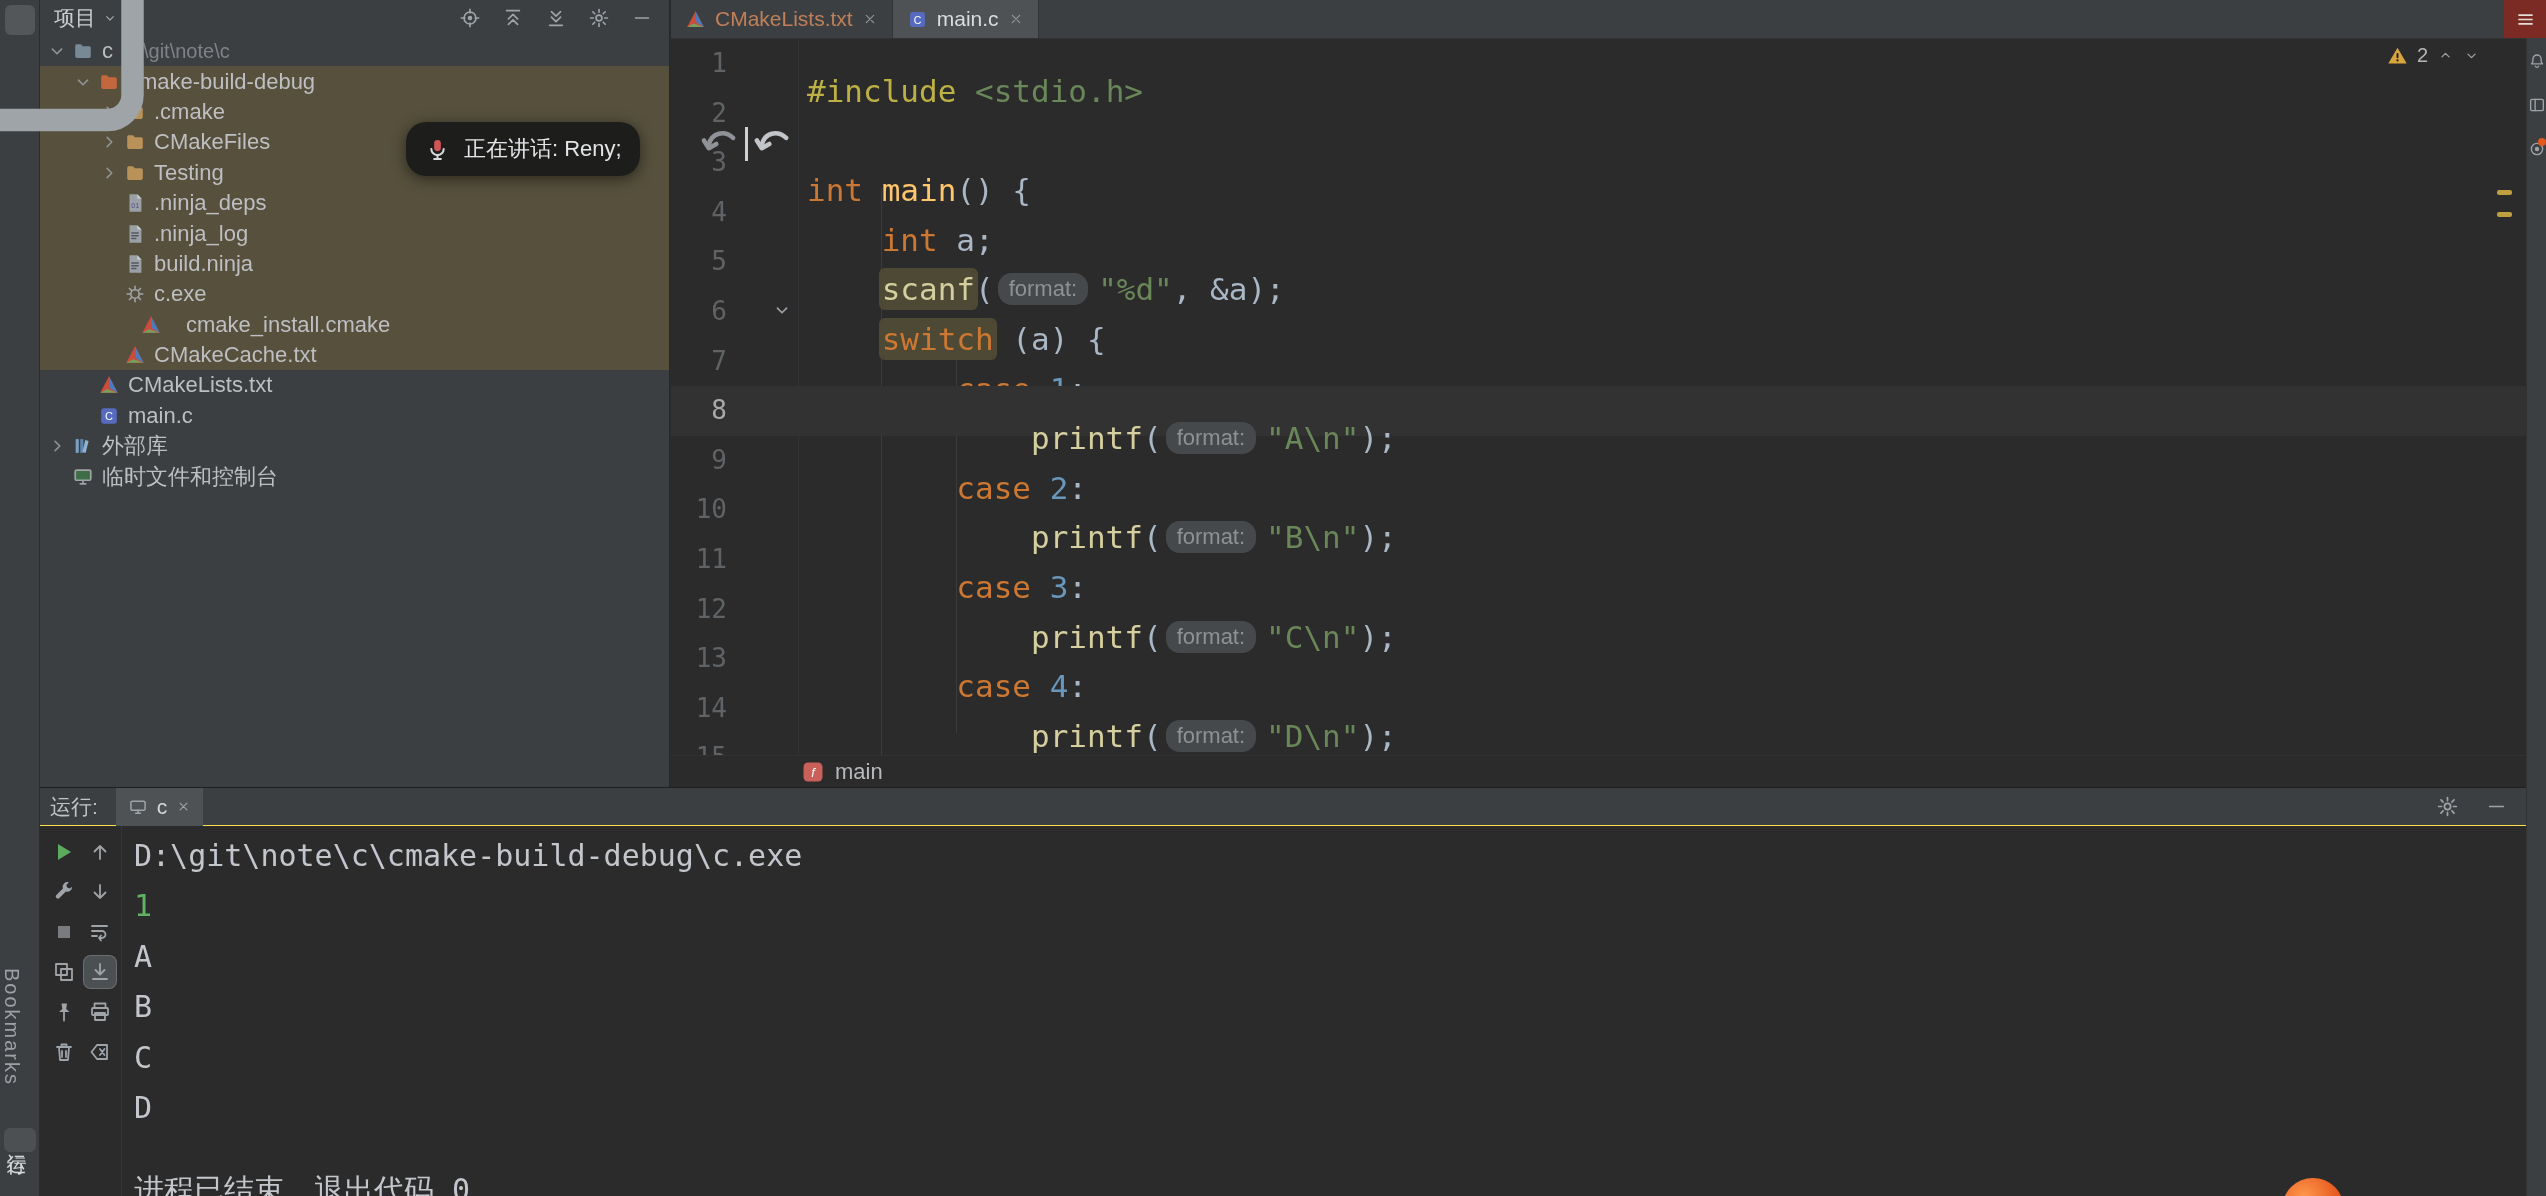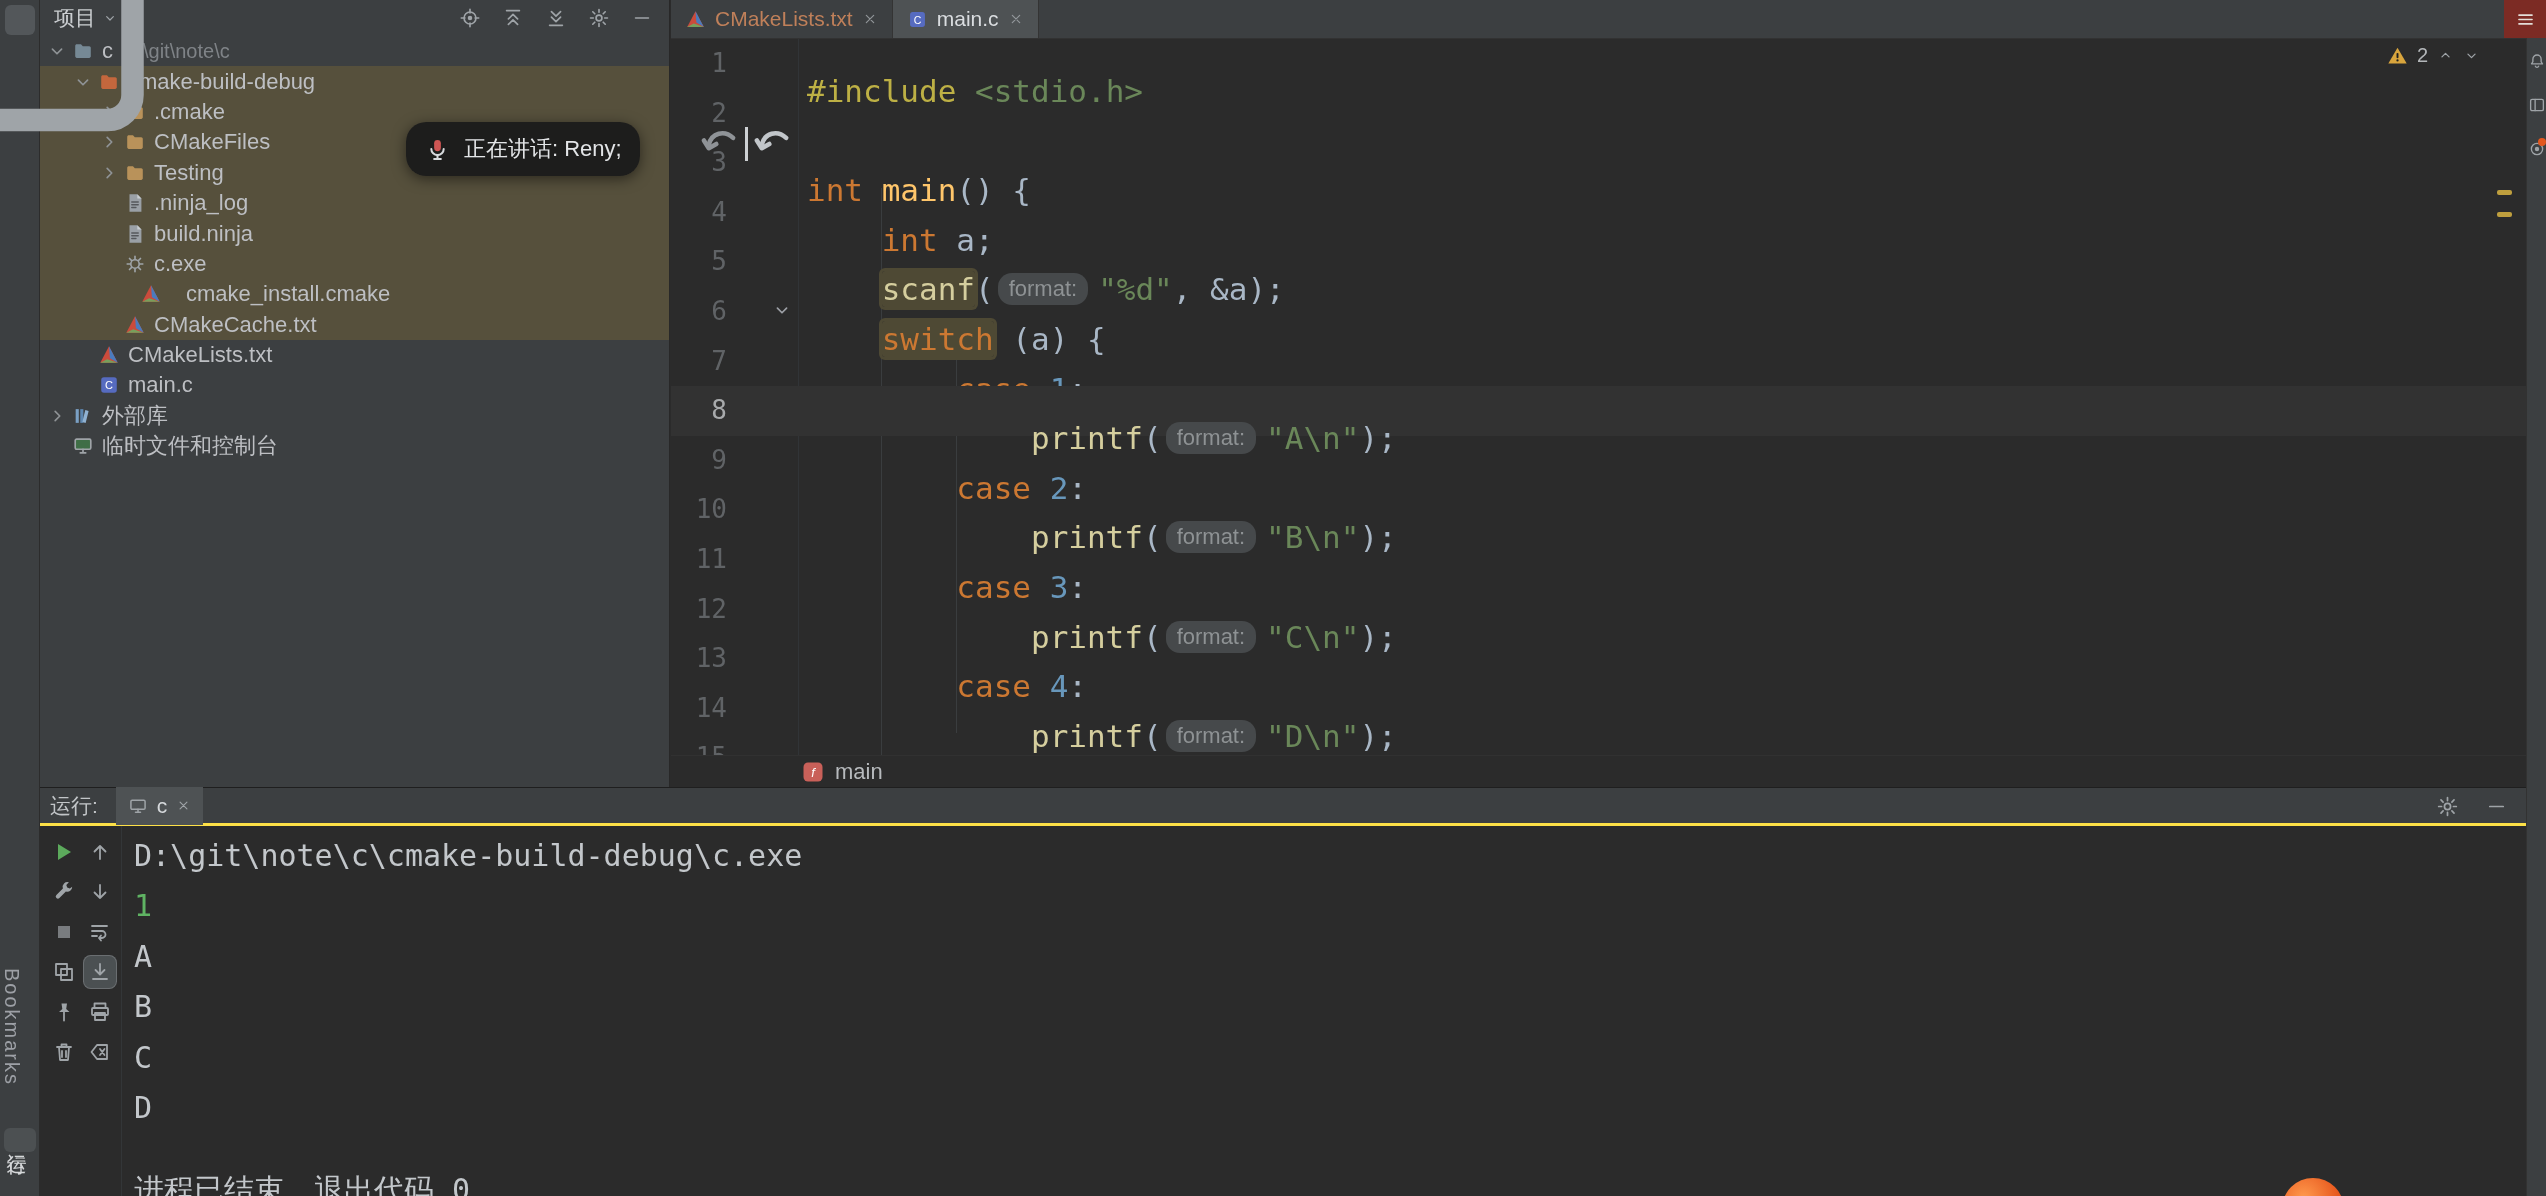--- a/index.html
+++ b/index.html
@@ -77,21 +77,21 @@
 
   
   .breadcrumbs { position:absolute; left:671px; top:755px; width:1855px; height:32px; background:#2b2b2b;
     border-top:1px solid #313131; display:flex; align-items:center; padding-left:130px; gap:10px;
     font-size:22px; color:#b7babd; }
   .breadcrumbs .ic { width:24px; height:24px; }
 
   
   .run-panel { position:absolute; left:40px; top:787px; right:20px; bottom:0; background:#2b2b2b;
     border-top:1px solid #1f1f1f; }
-  .rp-header { height:38px; background:#3c3f41; border-bottom:3px solid #fde047;
+  .rp-header { height:38px; background:#3c3f41; border-bottom:1px solid #fde047;
     display:flex; align-items:center; position:relative; }
   .rp-title { margin-left:10px; font-size:21px; color:#c2c5c8; }
   .rp-tab { margin-left:18px; height:38px; display:flex; align-items:center; gap:9px; padding:0 12px;
     background:#4e5254; font-size:21px; color:#d6d9dc; cursor:pointer; }
   .rp-tab .ic { width:20px; height:20px; }
   .rp-tab .x { width:15px; height:15px; }
   .rp-right { position:absolute; right:18px; top:7px; display:flex; gap:26px; }
   .rp-right .ic { width:23px; height:23px; cursor:pointer; }
   .rp-toolbar { position:absolute; left:0; top:38px; bottom:0; width:82px; border-right:1px solid #333638; }
   .tb-ic { position:absolute; width:24px; height:24px; cursor:pointer; }
@@ -230,20 +230,31 @@
           <svg viewBox="0 0 24 24" fill="none" stroke="currentColor" stroke-width="1.8" stroke-linecap="round" stroke-linejoin="round">
             <path d="M10 7l5 5-5 5"></path>
           </svg>
         </span>
         <span class="ic ticon">
           <svg viewBox="0 0 24 24" fill="none" stroke="currentColor" stroke-width="1.8" stroke-linecap="round" stroke-linejoin="round">
             <path d="M3.5 6.2c0-1 .8-1.7 1.7-1.7h4.6l2 2.3h7c1 0 1.7.8 1.7 1.7v9.3c0 1-.8 1.7-1.7 1.7H5.2c-1 0-1.7-.8-1.7-1.7z" fill="#b9925a" stroke="none"></path>
           </svg>
         </span>
         <span>Testing</span>
+      </div>
+      <div class="trow hl" style="padding-left: 58px;">
+        <span class="chev"></span>
+        <span class="ic ticon">
+          <svg viewBox="0 0 24 24" fill="none" stroke="currentColor" stroke-width="1.8" stroke-linecap="round" stroke-linejoin="round">
+            <path d="M6 2.5h8.5L19 7v14.5H6z" fill="#9aa0a6" stroke="none"></path>
+            <path d="M14.5 2.5V7H19" fill="#c9ced2" stroke="none"></path>
+            <text x="12.4" y="17.5" font-size="8" fill="#5b4f86" text-anchor="middle" stroke="none" font-family="inherit">01</text>
+          </svg>
+        </span>
+        <span>.ninja_deps</span>
       </div>
       <div class="trow hl" style="padding-left: 58px;">
         <span class="chev"></span>
         <span class="ic ticon">
           <svg viewBox="0 0 24 24" fill="none" stroke="currentColor" stroke-width="1.8" stroke-linecap="round" stroke-linejoin="round">
             <path d="M6 2.5h8.5L19 7v14.5H6z" fill="#9aa0a6" stroke="none"></path>
             <path d="M14.5 2.5V7H19" fill="#c9ced2" stroke="none"></path>
             <path d="M8.5 11h7M8.5 14h7M8.5 17h4.5" stroke="#55585c" stroke-width="1.6"></path>
           </svg>
         </span>

